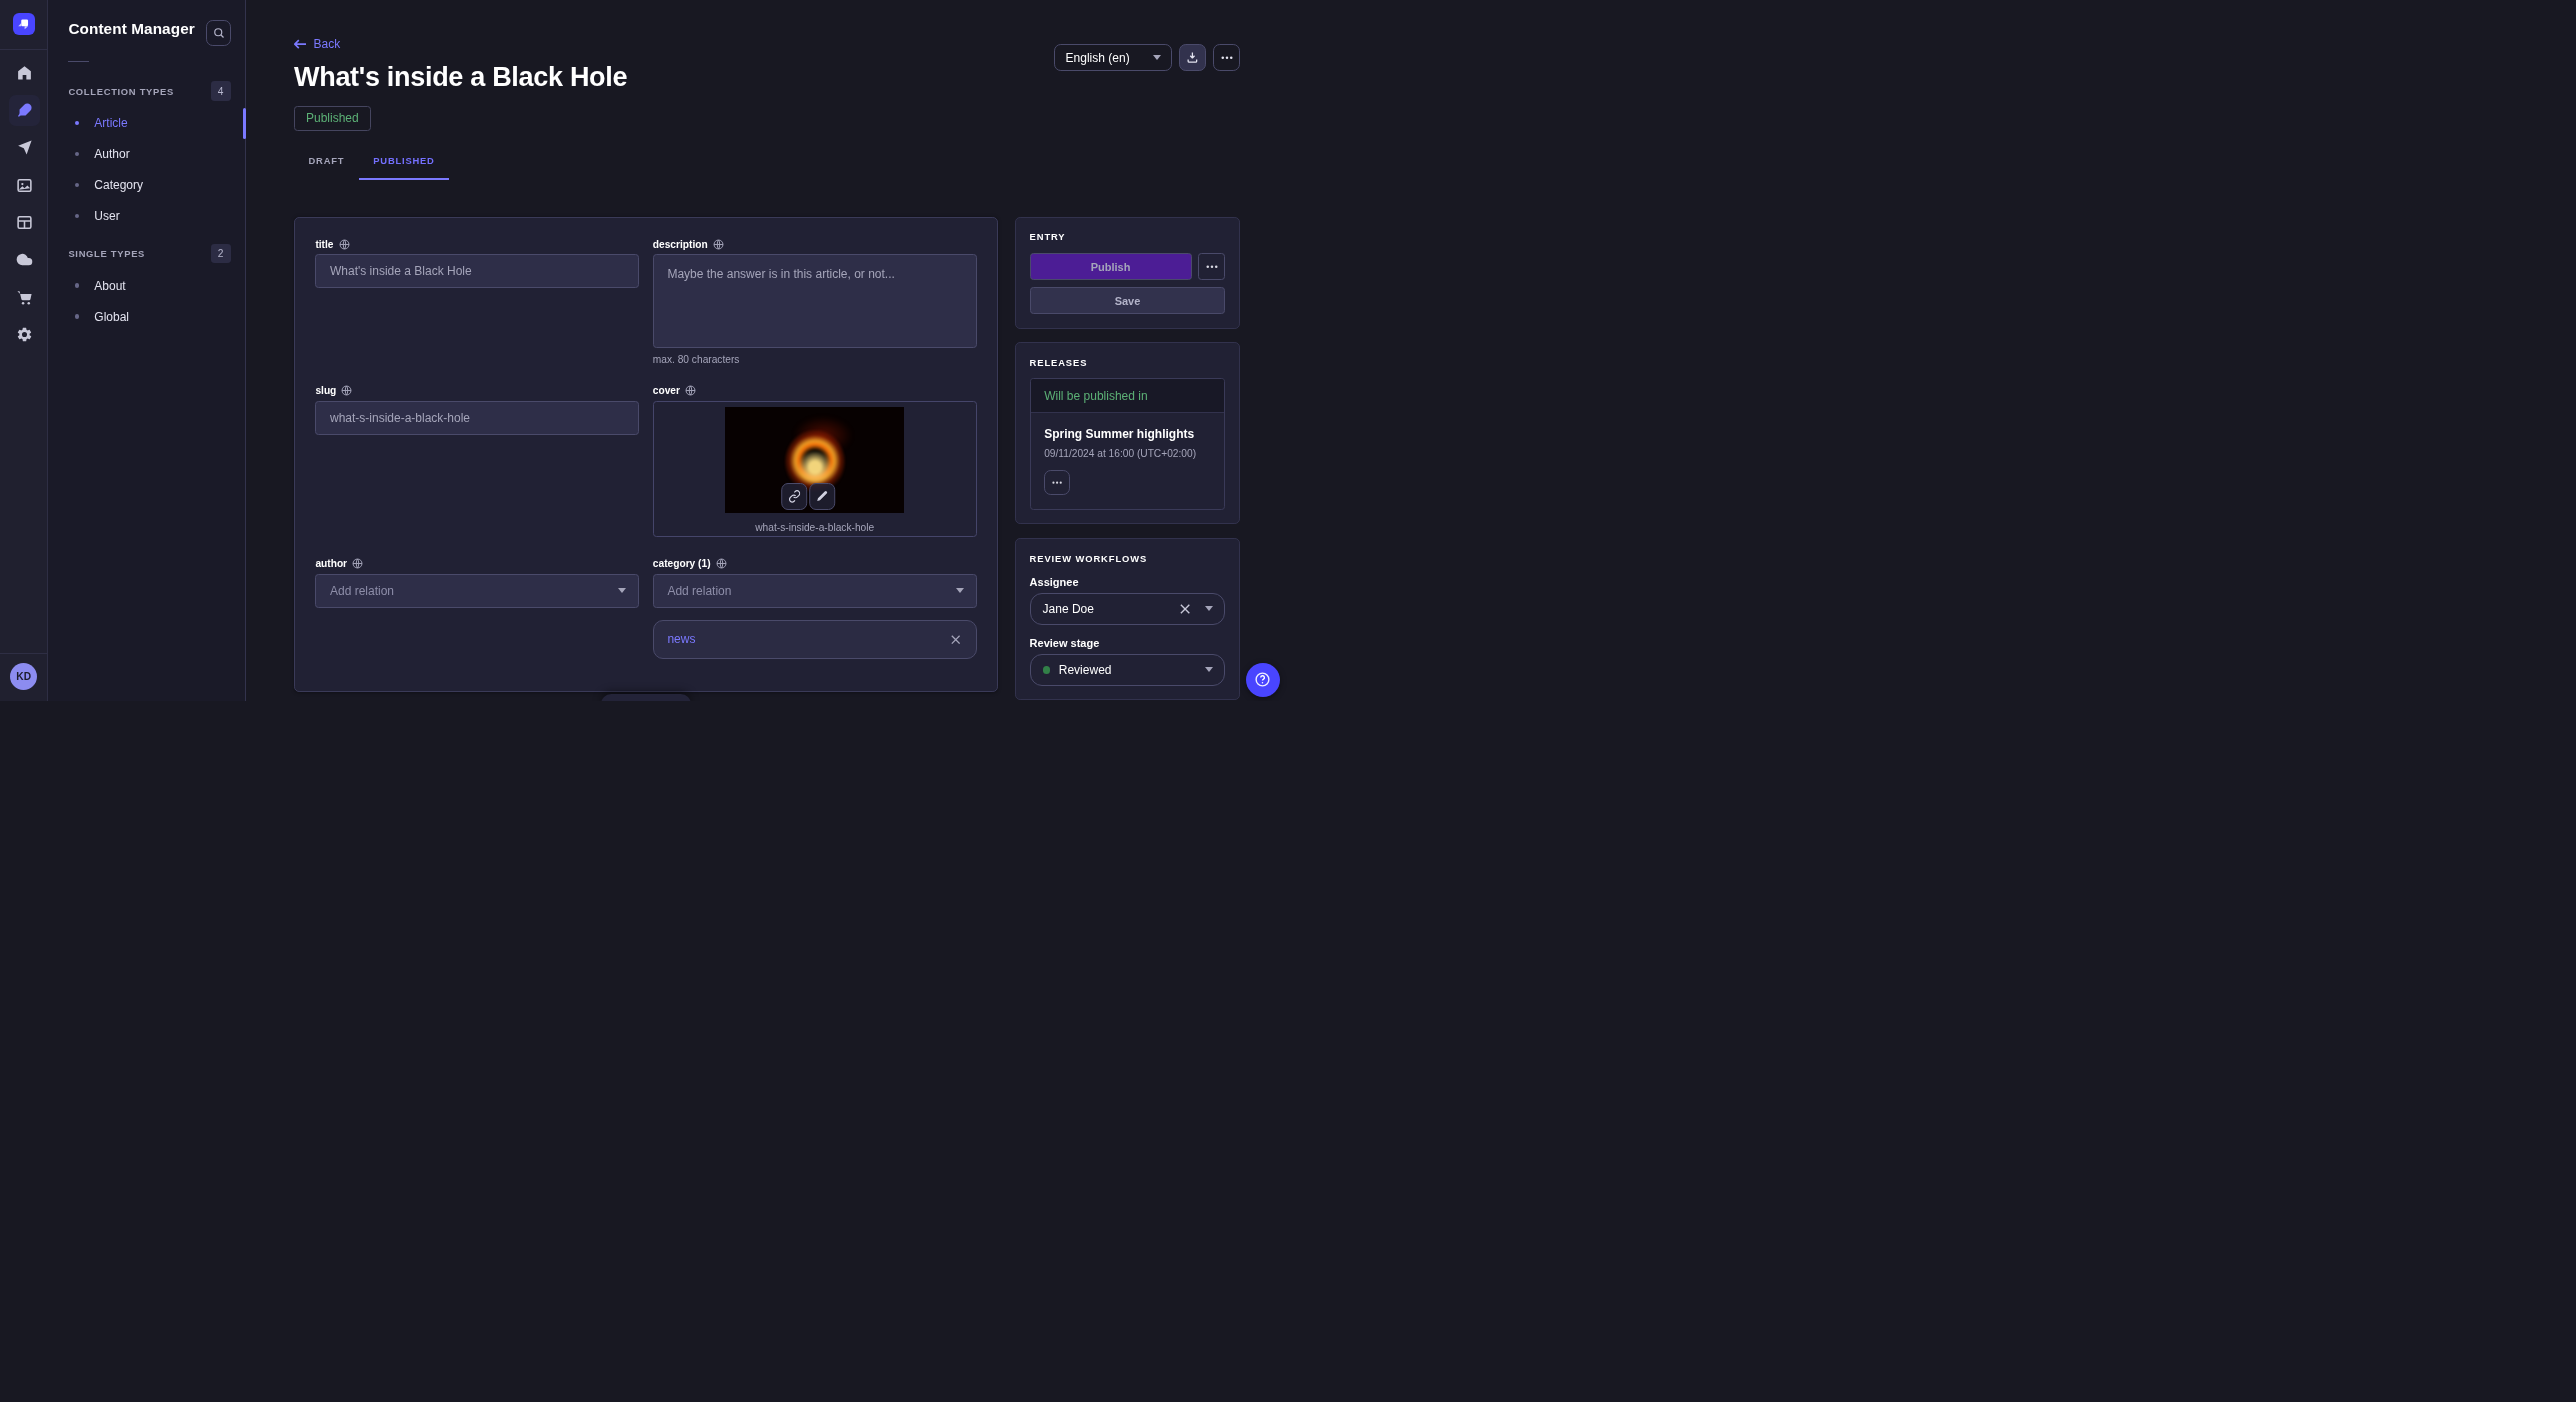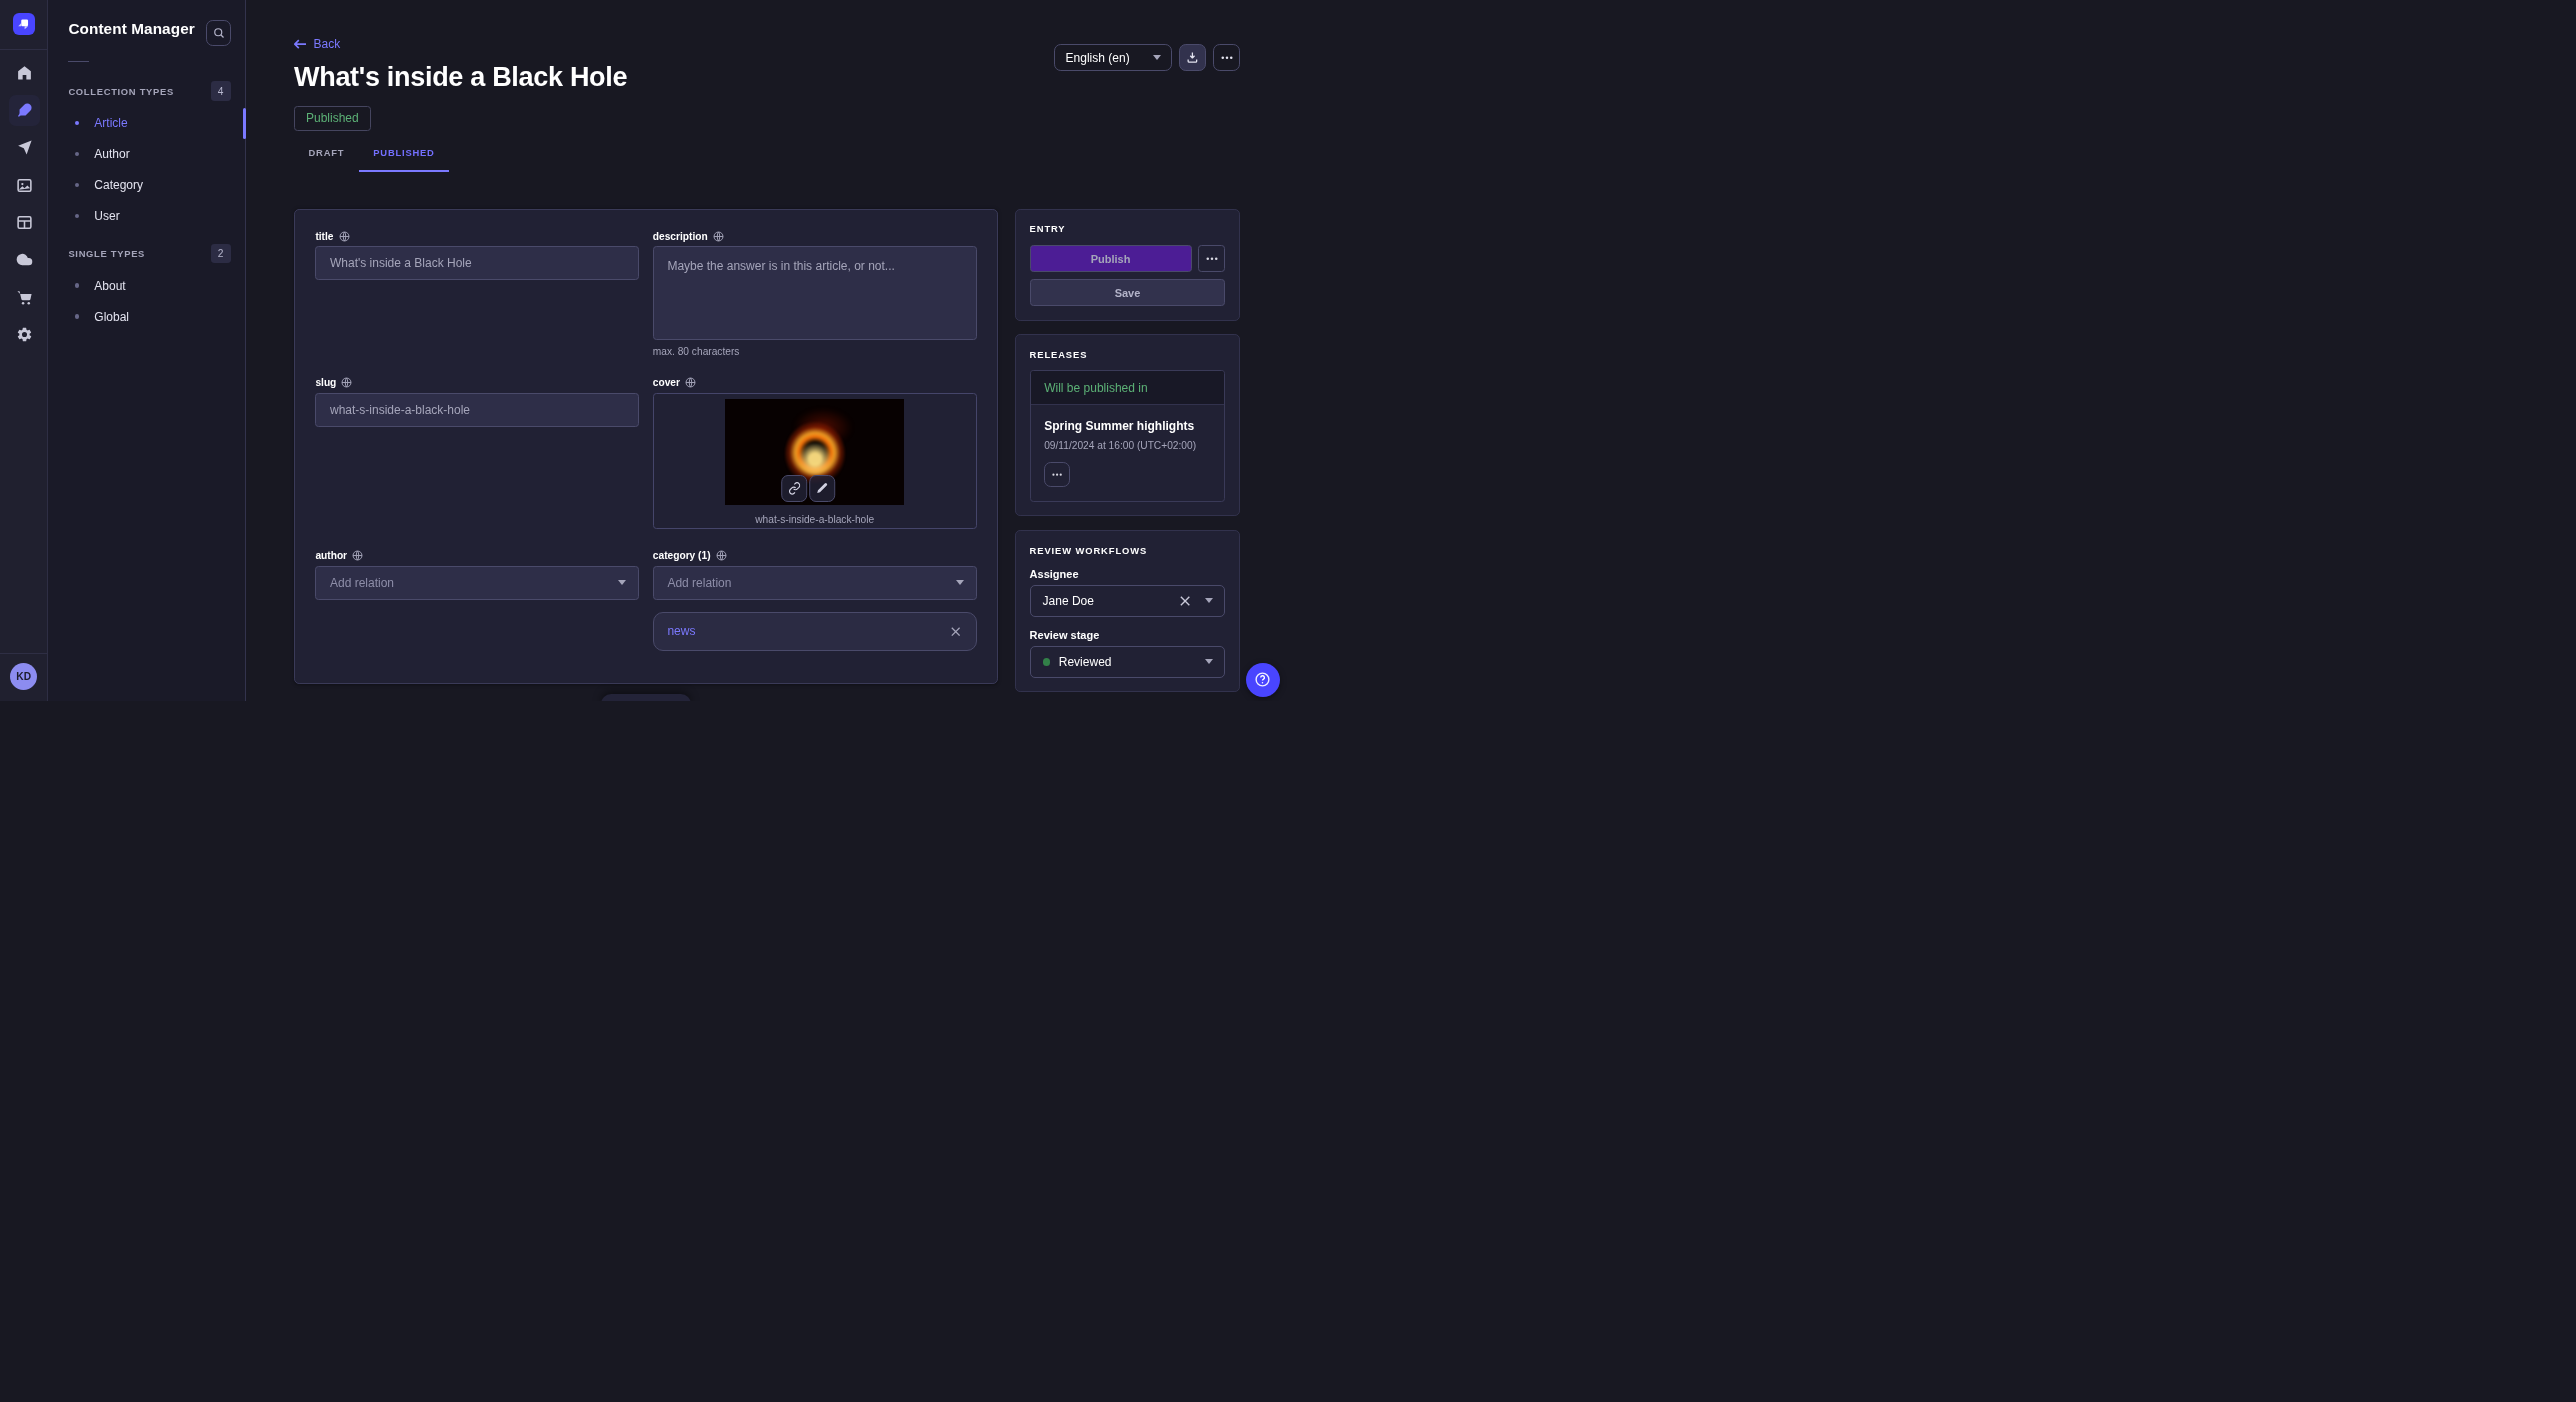--- a/index.html
+++ b/index.html
@@ -70,21 +70,21 @@
   .main { position:absolute; left:246px; top:15px; width:1042px; height:701px; padding:0 48px; background:#181822; }
 
   .back-row { margin-top:22px; display:flex; align-items:center; gap:6.8px; color:#7b79ff; font-size:12px; width:max-content; cursor:pointer; }
   .page-title { margin-top:11px; font-size:27px; font-weight:700; color:#fff; letter-spacing:-0.3px; }
   .status-badge {
     margin-top:12.8px; width:max-content; height:25px; padding:0 11px;
     border:0.9px solid #45455f; border-radius:3.4px; display:flex; align-items:center;
     font-size:12px; font-weight:500; color:#5cb176; background:transparent; cursor:default;
   }
 
-  .tabs { margin-top:16px; display:flex; }
+  .tabs { margin-top:24px; display:flex; }
   .tab {
     height:25px; padding:0 14.5px; font-size:9.4px; font-weight:700; letter-spacing:0.8px;
     color:#a5a5ba; display:flex; align-items:flex-start; justify-content:center;
     border-bottom:2.6px solid transparent; cursor:pointer; text-transform:uppercase;
   }
   .tab.active { color:#7470ff; border-bottom-color:#7b79ff; }
 
   .content-row { margin-top:37px; display:flex; gap:17px; align-items:flex-start; }
 
   
@@ -163,21 +163,21 @@
 
   .release-card { margin-top:10.2px; border:0.9px solid #3a3a58; border-radius:3.4px; overflow:hidden; }
   .release-head { height:34px; background:#181826; border-bottom:0.9px solid #32324d; display:flex; align-items:center; padding:0 13.6px; font-size:12px; color:#5cb176; }
   .release-body { padding:13.6px; }
   .release-name { font-size:12px; font-weight:700; color:#fff; }
   .release-date { margin-top:7.7px; font-size:10.2px; color:#a5a5ba; }
   .release-more { margin-top:10.2px; width:25.6px; height:25.6px; border:0.9px solid #4a4a6a; border-radius:6.8px; background:transparent; color:#d9d9e3; display:flex; align-items:center; justify-content:center; cursor:pointer; }
 
   .rw-label { margin-top:12px; font-size:11px; font-weight:700; color:#fff; }
   .rw-box {
-    margin-top:5.1px; position:relative; height:32px; background:#212134; border:0.9px solid #4a4a6a; border-radius:5px;
+    margin-top:5.1px; position:relative; height:32px; background:#212134; border:0.9px solid #4a4a6a; border-radius:12px;
     display:flex; align-items:center; gap:8.5px; padding:0 12px; font-size:12px; color:#fff; cursor:pointer;
   }
   .rw-clear { position:absolute; right:34px; color:#c8c8d8; cursor:pointer; }
   .rw-box .caret { position:absolute; right:11px; }
   .stage-dot { width:7.7px; height:7.7px; border-radius:50%; background:#328048; flex:none; }
 
   .caret { width:0; height:0; border-left:4.3px solid transparent; border-right:4.3px solid transparent; border-top:5.1px solid #a5a5ba; }
 
   
   .top-controls { position:absolute; top:44px; right:48px; display:flex; gap:6.8px; align-items:center; }

